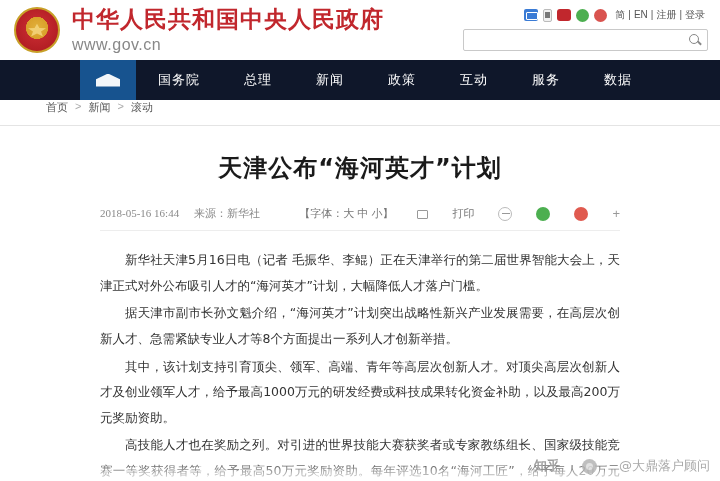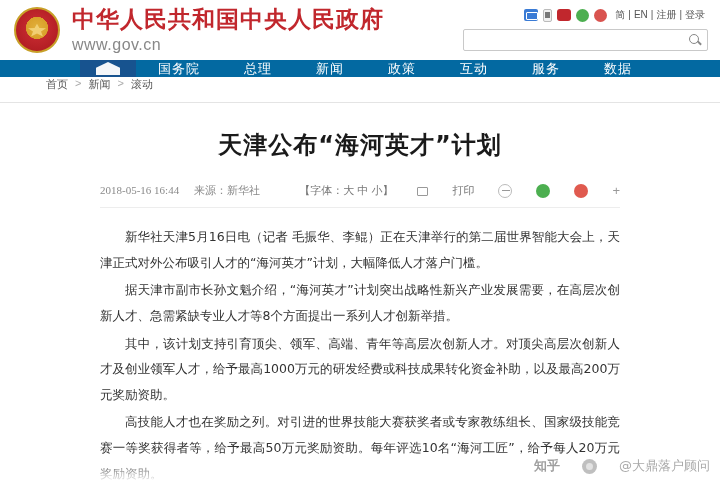--- a/index.html
+++ b/index.html
@@ -110,22 +110,22 @@
     content:""; position:absolute; left:2px; top:2px;
     width:8px;height:8px;border:1.5px solid #888;border-radius:50%;
   }
   .search-btn::after {
     content:""; position:absolute; left:10px; top:10px;
     width:5px;height:1.5px;background:#888;transform:rotate(45deg);
   }
 
   
   .nav {
-    height: 17px;
-    background: #0369a1;
+    height: 40px;
+    background: #0f172a;
     display: flex;
     align-items: stretch;
     padding-left: 80px;
   }
   .nav-home {
     width: 56px;
     display: flex; align-items: center; justify-content: center;
     background: #17538f;
   }
   .nav-home .house {

